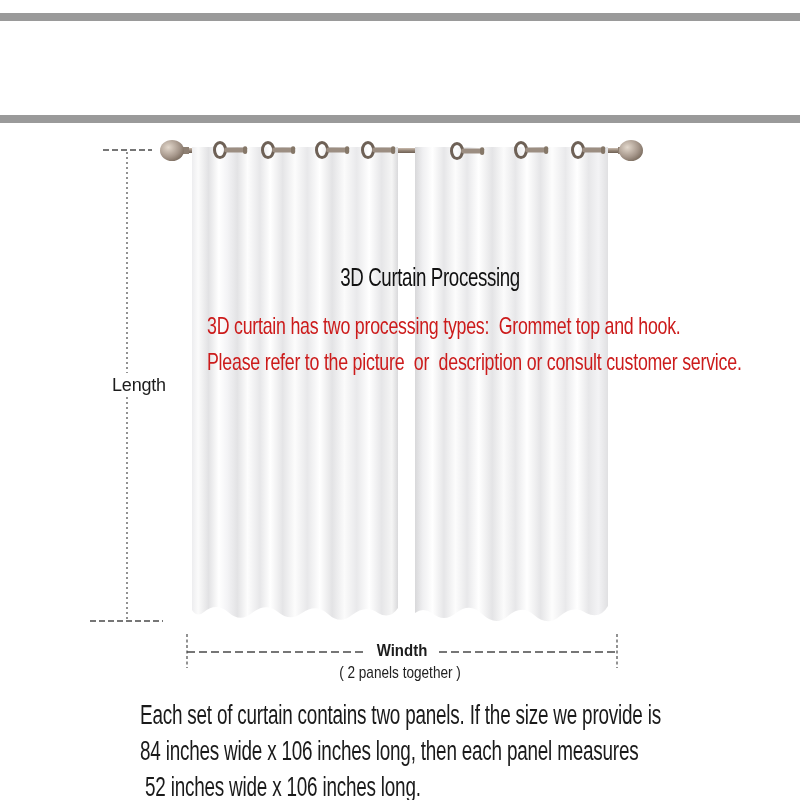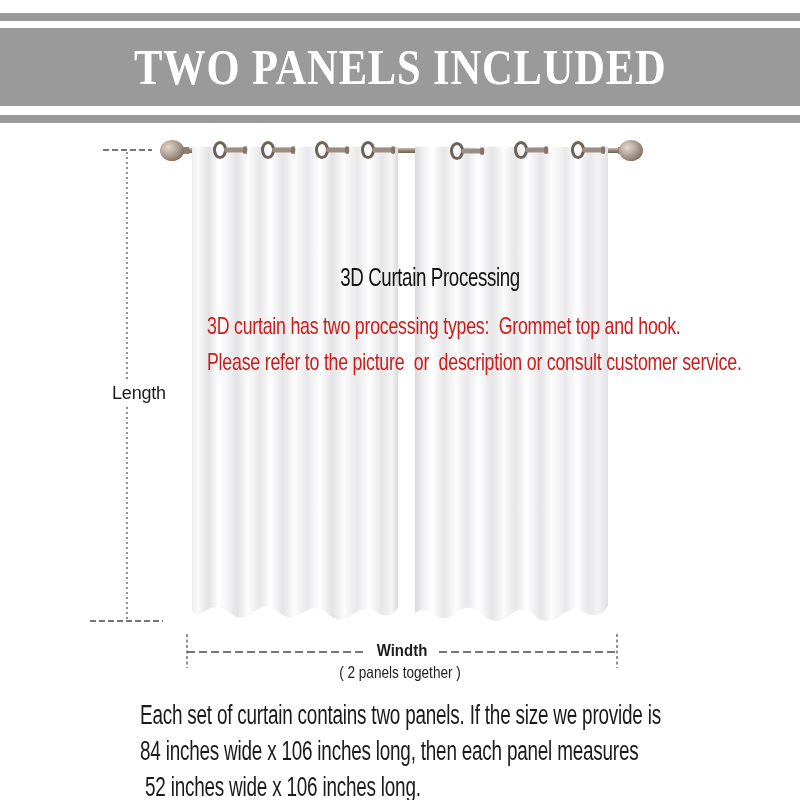--- a/index.html
+++ b/index.html
@@ -35,42 +35,39 @@
   }
   .red-line.l1{left:207px;top:312px;}
   .red-line.l2{left:207px;top:348px;}
   .footer-note{
     left:140px;top:697px;color:#1a1a1a;font-size:27px;letter-spacing:-0.3px;
     transform:scaleX(0.70);transform-origin:left top;line-height:36px;
   }
   .footer-note div{white-space:pre;}
   .dim-label-length{
     left:103px;top:373px;width:72px;height:24px;line-height:24px;text-align:center;
-    background:#ffffff;color:#1c1c1c;font-size:18px;letter-spacing:-0.2px;margin-top:8px;
+    background:#ffffff;color:#1c1c1c;font-size:18px;letter-spacing:-0.2px;
   }
   .dim-label-width{
     left:360px;top:640px;width:84px;height:22px;line-height:22px;text-align:center;
     background:#ffffff;color:#1c1c1c;font-size:17px;font-weight:700;
     transform:scaleX(0.88);transform-origin:center top;
   }
   .dim-sublabel-width{
     left:300px;top:663px;width:200px;text-align:center;color:#222222;
     font-size:17px;white-space:pre;
     transform:scaleX(0.80);transform-origin:center top;line-height:20px;
   }
 </style>
 </head>
 <body>
 
 <div class="stage">
 
   <div class="banner-stripe top"></div>
-  <div class="banner-band">
-    <span class="banner-title">TWO PANELS INCLUDED</span>
-  </div>
   <div class="banner-stripe bottom"></div>
 
   <svg class="art" viewBox="0 0 800 800" aria-hidden="true">
     <defs>
       <linearGradient id="rodGrad" x1="0" y1="0" x2="0" y2="1">
         <stop offset="0" stop-color="#cbbdb0"></stop>
           <stop offset="0.45" stop-color="#9a8a7c"></stop>
           <stop offset="1" stop-color="#6d5f53"></stop>
       </linearGradient>
       <radialGradient id="ballGrad" cx="0.35" cy="0.35" r="0.85">

